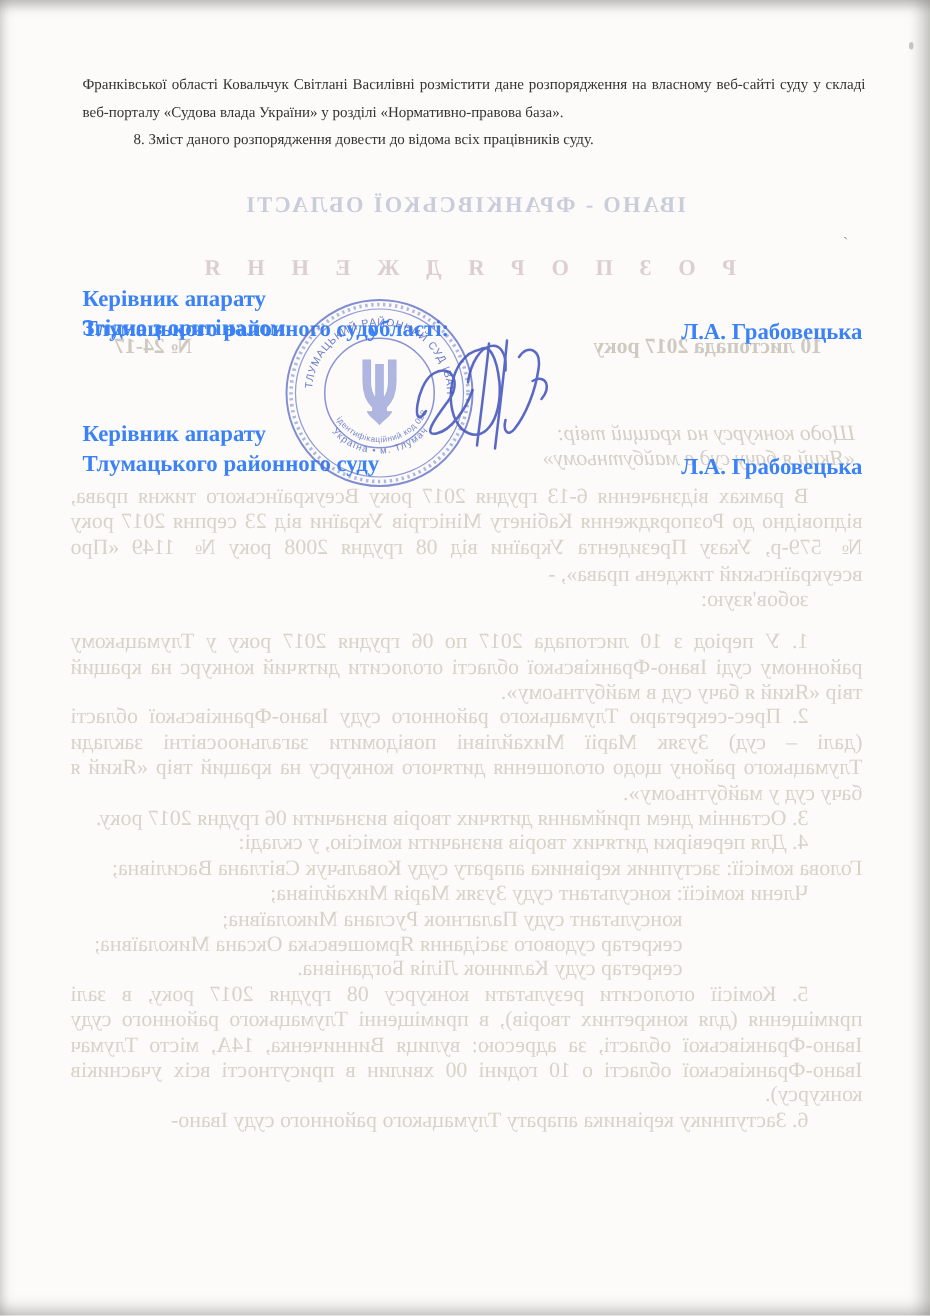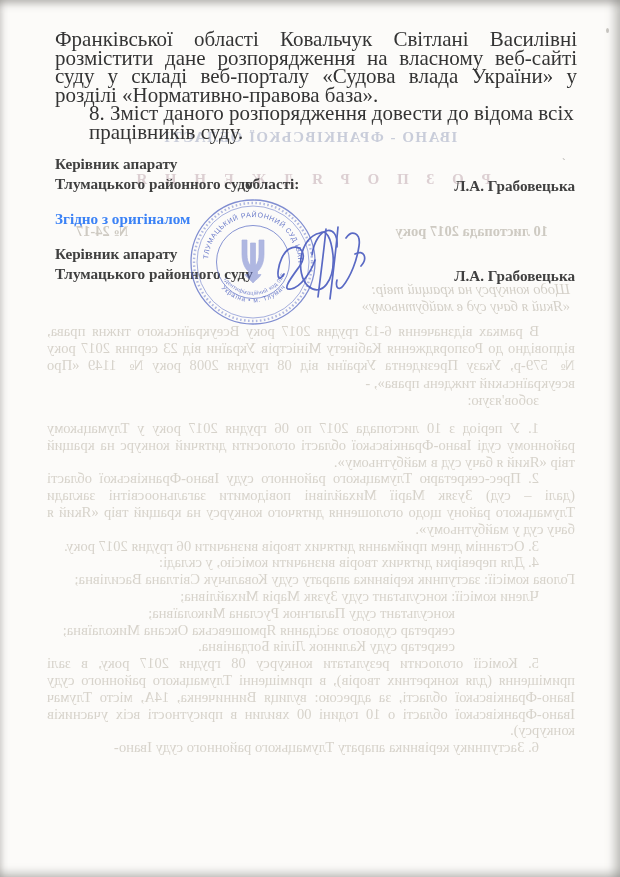--- a/index.html
+++ b/index.html
@@ -30,26 +30,26 @@
   .b-subj{left:50px;top:281px;font-style:italic;font-size:14.5px;line-height:16.5px;color:#d4d0c8;}
   .b-para{left:45px;width:528px;top:323px;font-size:14.6px;line-height:17.2px;text-align:justify;}
   .b-items{left:45px;width:528px;top:420px;font-size:14.6px;line-height:16.8px;text-align:justify;}
   .b-items p{margin:0;text-indent:36px;}
   .b-items p.noind{text-indent:0;}
   .b-items p.mem{margin-left:120px;text-indent:0;text-align:left;}
   .ind36{text-indent:36px;display:block;}
   
   .front{position:absolute;inset:0;color:#343434;}
   .body-block{
-    position:absolute;left:55px;top:30px;width:522px;
-    font-size:21px;line-height:18.6px;
+    position:absolute;left:55px;top:48px;width:522px;
+    font-size:10px;line-height:18.6px;
   }
   .body-block .para{margin:0;text-align:justify;text-align-last:left;}
   .body-block .numline{padding-left:34px;}
-  .sign-block{position:absolute;left:55px;width:522px;font-weight:bold;font-size:15.2px;color:#404040;}
+  .sign-block{position:absolute;left:55px;width:522px;font-weight:bold;font-size:15.2px;color:#3b82f6;margin-top:36px;}
   .sb1{top:155px;}
   .sb1 .row{position:relative;margin-top:2px;height:19px;}
   .sb1 .signword{position:absolute;left:190px;top:0;}
   .sb1 .name{position:absolute;right:2px;top:2px;}
   .certify{position:absolute;left:55px;top:210px;font-weight:bold;font-size:15.2px;color:#3b82f6;}
   .sb2{top:245px;}
   .sb2 .row{position:relative;margin-top:2px;height:19px;}
   .sb2 .name{position:absolute;right:2px;top:2px;}
   
   .stamp{position:absolute;left:187px;top:195px;width:132px;height:134px;}

